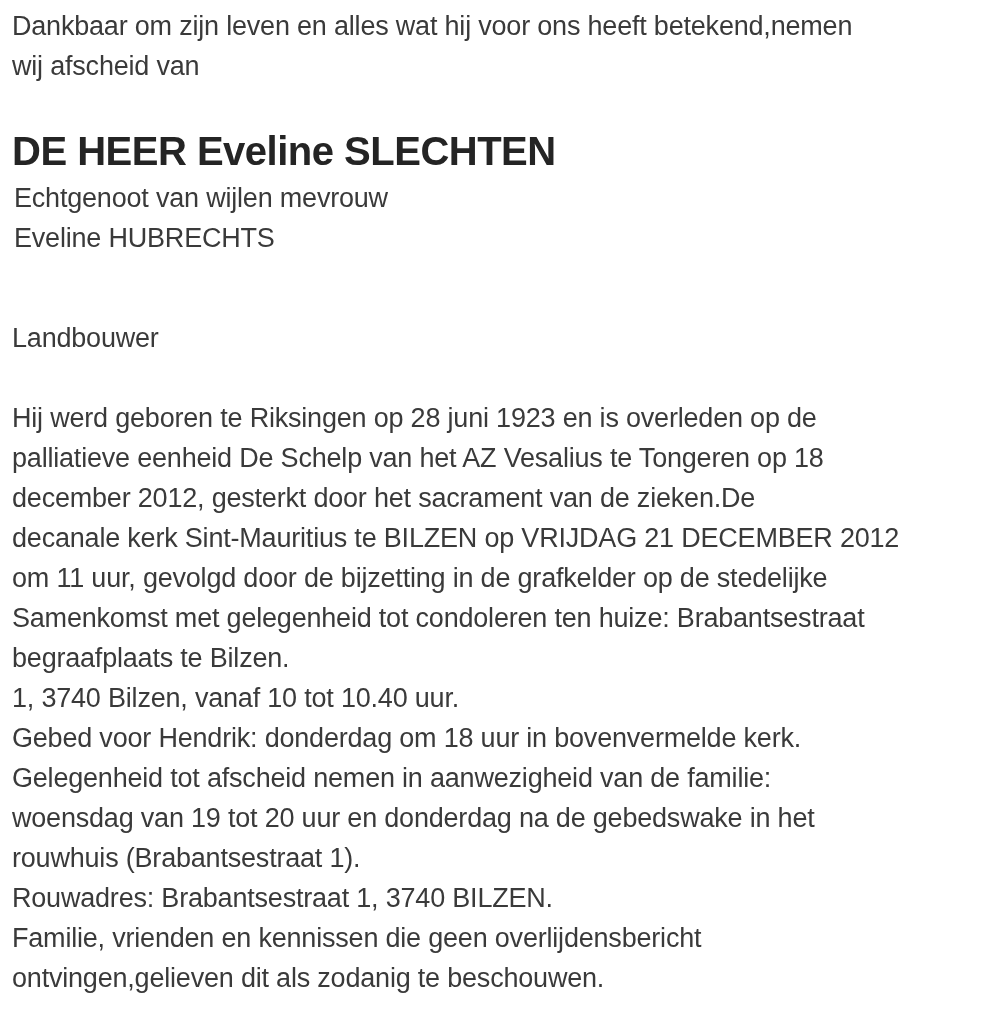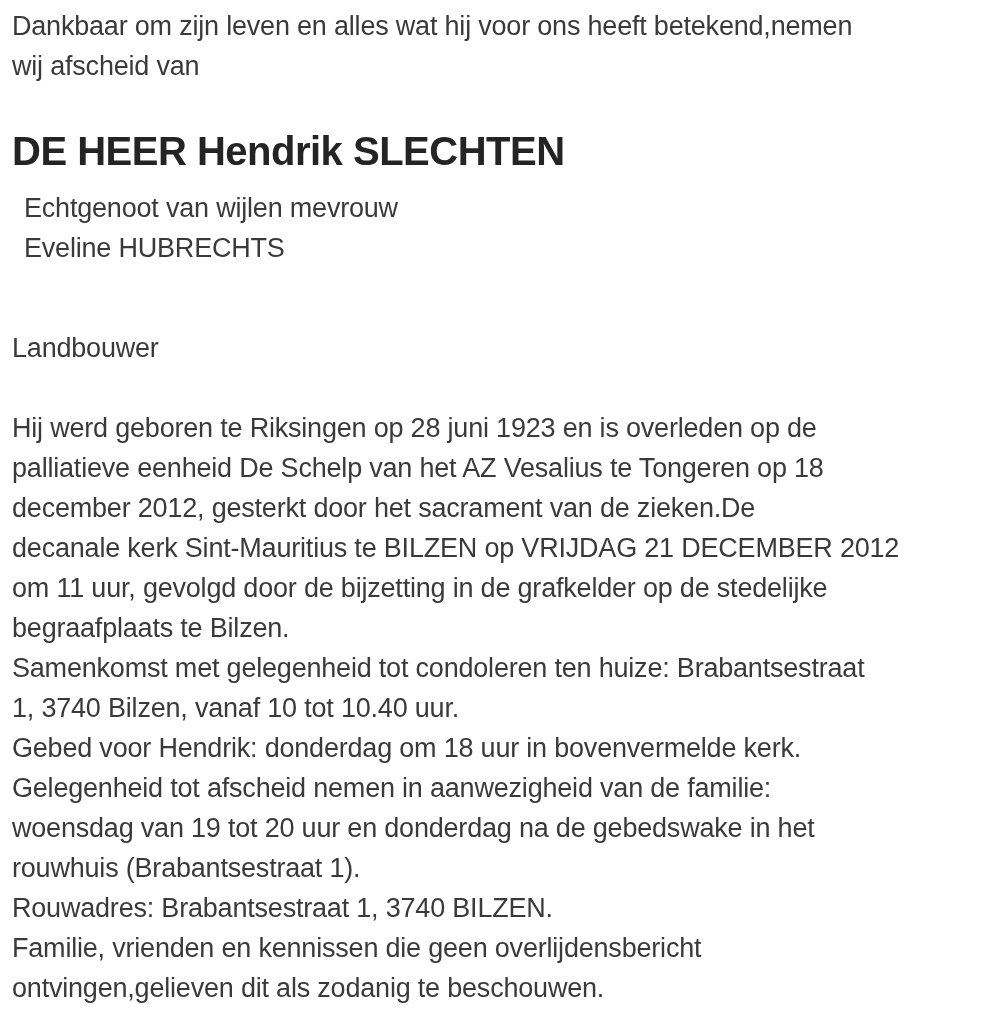--- a/index.html
+++ b/index.html
@@ -28,53 +28,53 @@
     .name-heading {
       margin: 0;
       margin-top: 40px;
       font-size: 40px;
       line-height: 50px;
       font-weight: 700;
       color: #242424;
       letter-spacing: -0.5px;
       white-space: nowrap;
     }
-    .spouse-block { margin: 12px; }
+    .spouse-block { margin: 2px; }
     .profession-block { margin-top: 60px; }
     .details-block { margin-top: 40px; }
   </style>
 </head>
 <body>
 
 <div class="page">
 
   <div class="intro-block">
     <div class="body-line">Dankbaar om zijn leven en alles wat hij voor ons heeft betekend,nemen</div>
     <div class="body-line">wij afscheid van</div>
   </div>
 
-  <div class="name-heading">DE HEER Hendrik SLECHTEN</div>
+  <div class="name-heading">DE HEER Eveline SLECHTEN</div>
 
   <div class="spouse-block">
     <div class="body-line">Echtgenoot van wijlen mevrouw</div>
     <div class="body-line">Eveline HUBRECHTS</div>
   </div>
 
   <div class="profession-block">
     <div class="body-line">Landbouwer</div>
   </div>
 
   <div class="details-block">
     <div class="body-line">Hij werd geboren te Riksingen op 28 juni 1923 en is overleden op de</div>
     <div class="body-line">palliatieve eenheid De Schelp van het AZ Vesalius te Tongeren op 18</div>
     <div class="body-line">december 2012, gesterkt door het sacrament van de zieken.De</div>
     <div class="body-line">decanale kerk Sint-Mauritius te BILZEN op VRIJDAG 21 DECEMBER 2012</div>
     <div class="body-line">om 11 uur, gevolgd door de bijzetting in de grafkelder op de stedelijke</div>
+    <div class="body-line">Samenkomst met gelegenheid tot condoleren ten huize: Brabantsestraat</div>
     <div class="body-line">begraafplaats te Bilzen.</div>
-    <div class="body-line">Samenkomst met gelegenheid tot condoleren ten huize: Brabantsestraat</div>
     <div class="body-line">1, 3740 Bilzen, vanaf 10 tot 10.40 uur.</div>
     <div class="body-line">Gebed voor Hendrik: donderdag om 18 uur in bovenvermelde kerk.</div>
     <div class="body-line">Gelegenheid tot afscheid nemen in aanwezigheid van de familie:</div>
     <div class="body-line">woensdag van 19 tot 20 uur en donderdag na de gebedswake in het</div>
     <div class="body-line">rouwhuis (Brabantsestraat 1).</div>
     <div class="body-line">Rouwadres: Brabantsestraat 1, 3740 BILZEN.</div>
     <div class="body-line">Familie, vrienden en kennissen die geen overlijdensbericht</div>
     <div class="body-line">ontvingen,gelieven dit als zodanig te beschouwen.</div>
   </div>
 

